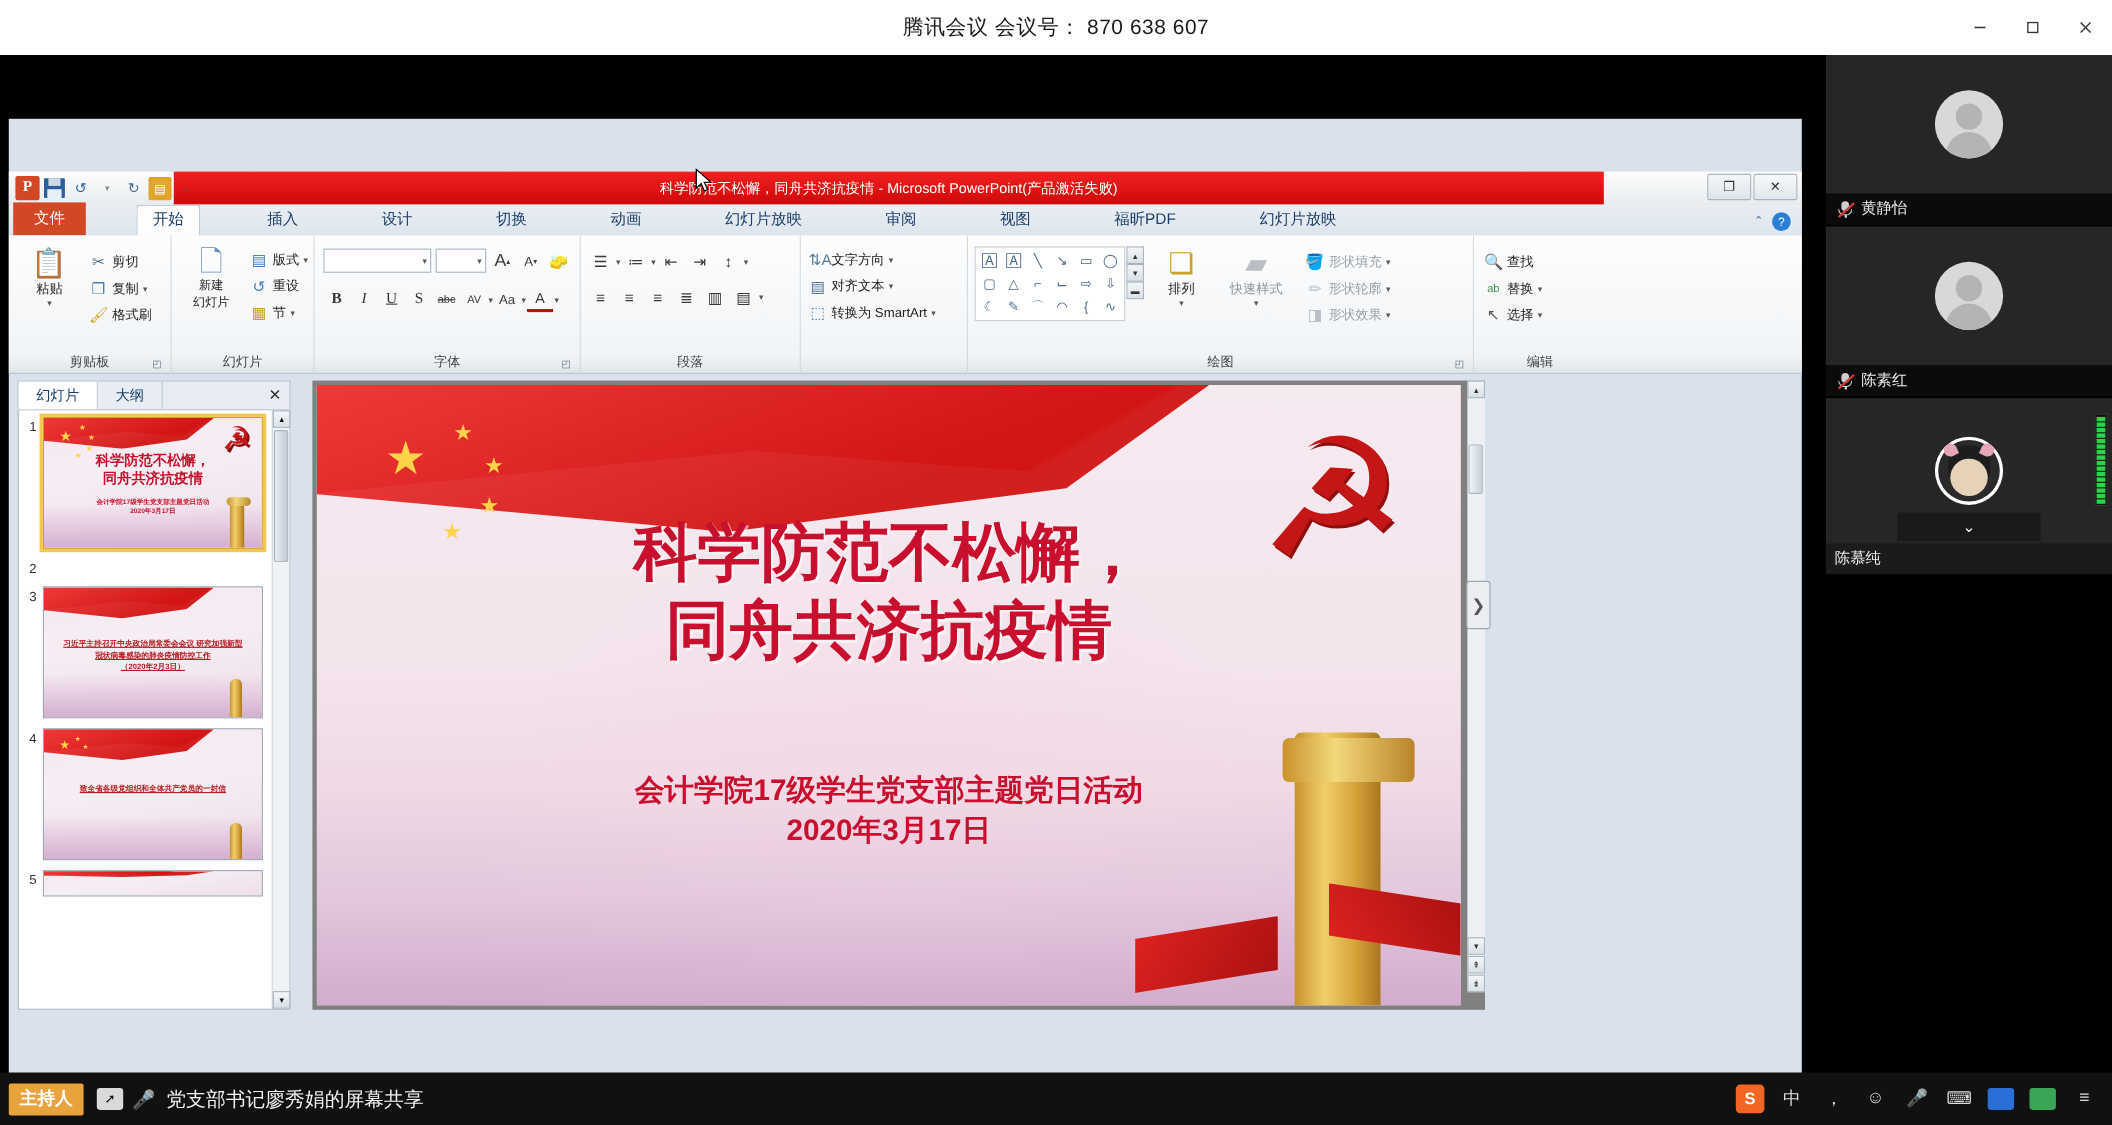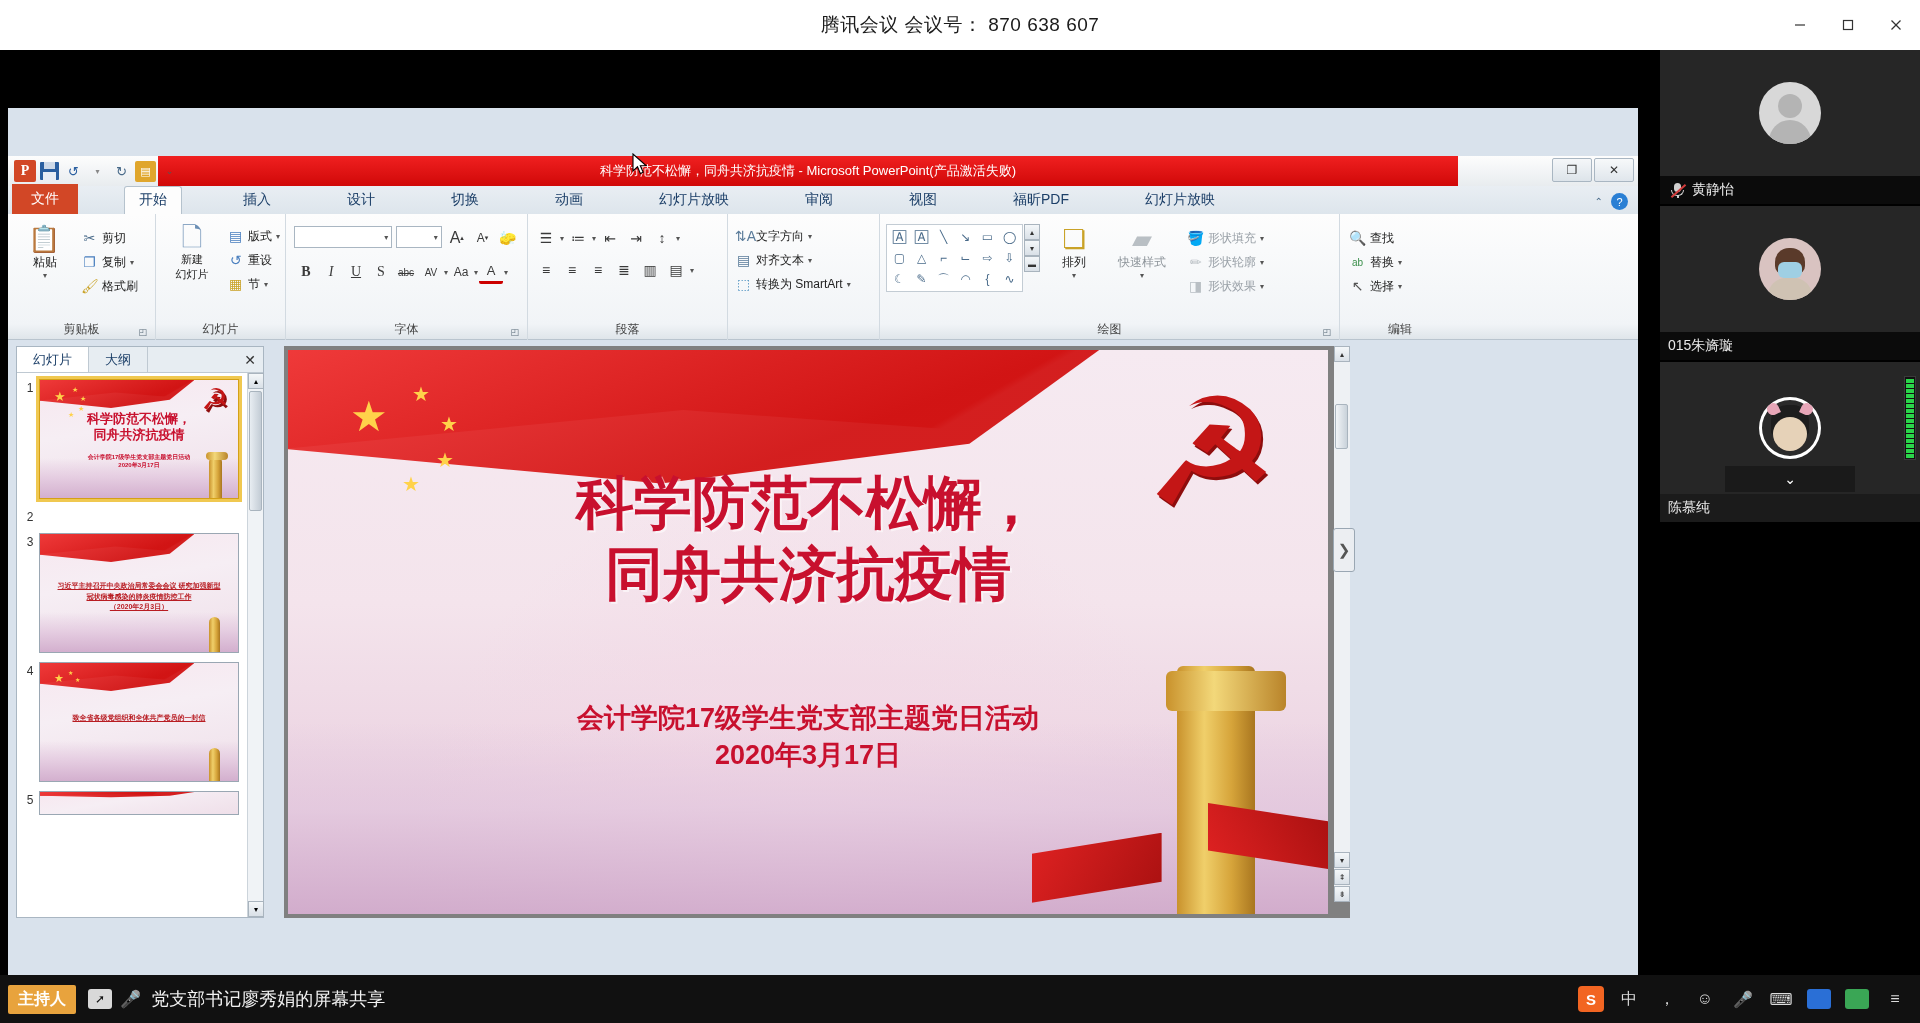--- a/index.html
+++ b/index.html
@@ -790,33 +790,38 @@
           <span class="cap"></span>
           <span class="arc"></span>
           <span class="stem"></span>
           <span class="slash"></span>
         </span>
       <span class="pname">黄静怡</span>
     </div>
   </div>
 
 
-
   <div class="ptile">
     <div class="vid">
-      <div class="avatar-circle" style="background:#d9c3c1;">
-        <div style="position:absolute;left:50%;top:10px;transform:translateX(-50%);width:30px;height:26px;border-radius:14px 14px 8px 8px;background:#5a3a2a;"></div>
-        <div style="position:absolute;left:50%;top:24px;transform:translateX(-50%);width:24px;height:16px;border-radius:6px;background:#9fcfe4;"></div>
-        <div style="position:absolute;left:50%;bottom:-4px;transform:translateX(-50%);width:44px;height:26px;border-radius:18px 18px 0 0;background:#cfc2b3;"></div>
-      </div>
-    </div>
-    <div class="pname-row" style="padding-left:8px;">
-      <span class="pname">015朱旖璇</span>
+      <div class="avatar-circle">
+          <div class="head"></div>
+          <div class="body"></div>
+        </div>
+    </div>
+    <div class="pname-row">
+      <span class="mic-muted">
+          <span class="cap"></span>
+          <span class="arc"></span>
+          <span class="stem"></span>
+          <span class="slash"></span>
+        </span>
+      <span class="pname">陈素红</span>
     </div>
   </div>
+
 
   <div class="ptile" style="height:160px;">
     <div class="vid" style="height:132px;">
       <div class="avatar-circle speak-ring" style="background:#2a2a2a;">
         <div style="position:absolute;left:50%;top:8px;transform:translateX(-50%);width:38px;height:30px;border-radius:16px 16px 4px 4px;background:#1d1d1d;"></div>
         <div style="position:absolute;left:8px;top:6px;width:12px;height:12px;background:#e7a6b8;border-radius:50% 50% 0 50%;transform:rotate(-25deg);"></div>
         <div style="position:absolute;right:8px;top:6px;width:12px;height:12px;background:#e7a6b8;border-radius:50% 50% 50% 0;transform:rotate(25deg);"></div>
         <div style="position:absolute;left:50%;top:20px;transform:translateX(-50%);width:34px;height:34px;border-radius:50%;background:#e6d2b8;"></div>
       </div>
       <div class="vol-meter">

